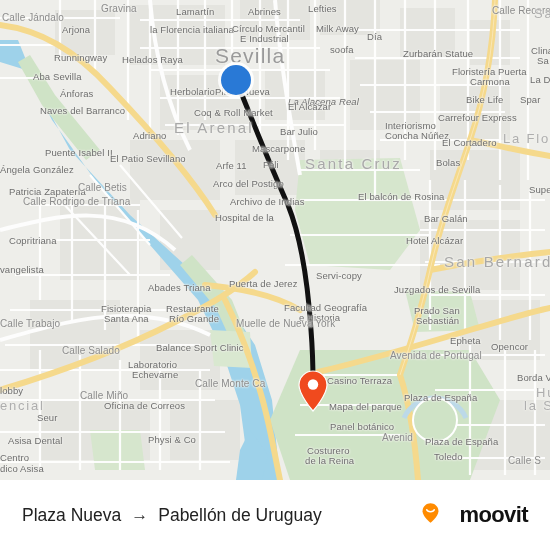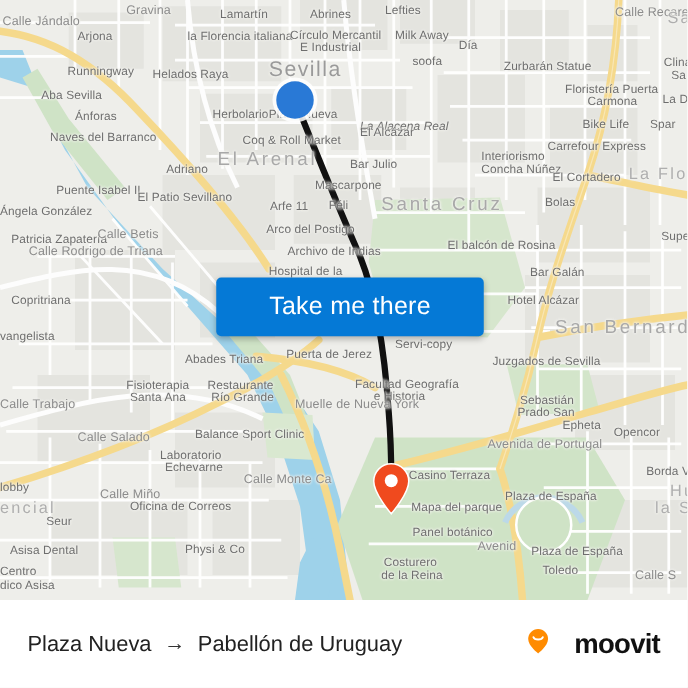--- a/index.html
+++ b/index.html
@@ -34,21 +34,21 @@
     font-size: 9.5px;
     line-height: 11px;
     letter-spacing: .1px;
     text-shadow: 0 0 2px #f2f2ee, 0 0 2px #f2f2ee, 0 0 3px #f2f2ee;
     pointer-events: none;
   }
   .lbl.poi   { color: #6e6e6e; }
   .lbl.road  { color: #8c8c8c; font-size: 10px; }
   .lbl.area  { color: #a8a8a8; font-size: 15px; letter-spacing: 2.2px; }
   .lbl.area2 { color: #aeaeae; font-size: 13px; letter-spacing: 1.8px; }
-  .lbl.city  { color: #9a9a9a; font-size: 17px; letter-spacing: 1.2px; }
+  .lbl.city  { color: #9a9a9a; font-size: 21px; letter-spacing: 1.2px; }
 
   
   #origin-marker {
     position: absolute;
     left: 221px; top: 65px;
     width: 30px; height: 30px;
     border-radius: 50%;
     background: #2979D6;
     box-shadow: 0 0 0 3px rgba(255,255,255,.85);
   }
@@ -293,21 +293,21 @@
         <div class="lbl poi" style="left: 0px; top: 264px;">vangelista</div>
         <div class="lbl area" style="left: 444px; top: 256px;">San Bernardo</div>
         <div class="lbl poi" style="left: 148px; top: 282px;">Abades Triana</div>
         <div class="lbl poi" style="left: 229px; top: 278px;">Puerta de Jerez</div>
         <div class="lbl poi" style="left: 316px; top: 270px;">Servi-copy</div>
         <div class="lbl poi" style="left: 394px; top: 284px;">Juzgados de Sevilla</div>
         <div class="lbl poi" style="left: 101px; top: 303px;">Fisioterapia</div>
         <div class="lbl poi" style="left: 104px; top: 313px;">Santa Ana</div>
         <div class="lbl poi" style="left: 284px; top: 302px;">Facultad Geografía</div>
         <div class="lbl poi" style="left: 299px; top: 312px;">e Historia</div>
-        <div class="lbl poi" style="left: 414px; top: 305px; margin-top: 20px;">Prado San</div>
+        <div class="lbl poi" style="left: 414px; top: 305px;">Prado San</div>
         <div class="lbl poi" style="left: 416px; top: 315px;">Sebastián</div>
         <div class="lbl poi" style="left: 166px; top: 303px;">Restaurante</div>
         <div class="lbl poi" style="left: 169px; top: 313px;">Río Grande</div>
         <div class="lbl road" style="left: 0px; top: 318px;">Calle Trabajo</div>
         <div class="lbl poi" style="left: 156px; top: 342px;">Balance Sport Clinic</div>
         <div class="lbl poi" style="left: 450px; top: 335px;">Epheta</div>
         <div class="lbl poi" style="left: 491px; top: 341px;">Opencor</div>
         <div class="lbl road" style="left: 62px; top: 345px;">Calle Salado</div>
         <div class="lbl poi" style="left: 128px; top: 359px;">Laboratorio</div>
         <div class="lbl poi" style="left: 132px; top: 369px;">Echevarne</div>
@@ -340,23 +340,20 @@
 
     <div id="origin-marker"></div>
 
     <div id="dest-marker">
       <svg viewBox="0 0 30 42" width="30" height="42">
         <path d="M15,1 C7.3,1 1,7.3 1,15 C1,25 15,41 15,41 C15,41 29,25 29,15 C29,7.3 22.7,1 15,1 Z" fill="#F04A1E" stroke="#ffffff" stroke-width="1.2"></path>
         <circle cx="15" cy="14.5" r="5.2" fill="#ffffff"></circle>
       </svg>
     </div>
 
-    <button id="cta">
-      <span>Take me there</span>
-    </button>
 
   </div>
 
   <div id="footer">
     <div id="route-summary">
       <span>Plaza Nueva</span>
       <span id="route-arrow">→</span>
       <span>Pabellón de Uruguay</span>
     </div>
     <div id="brand">

